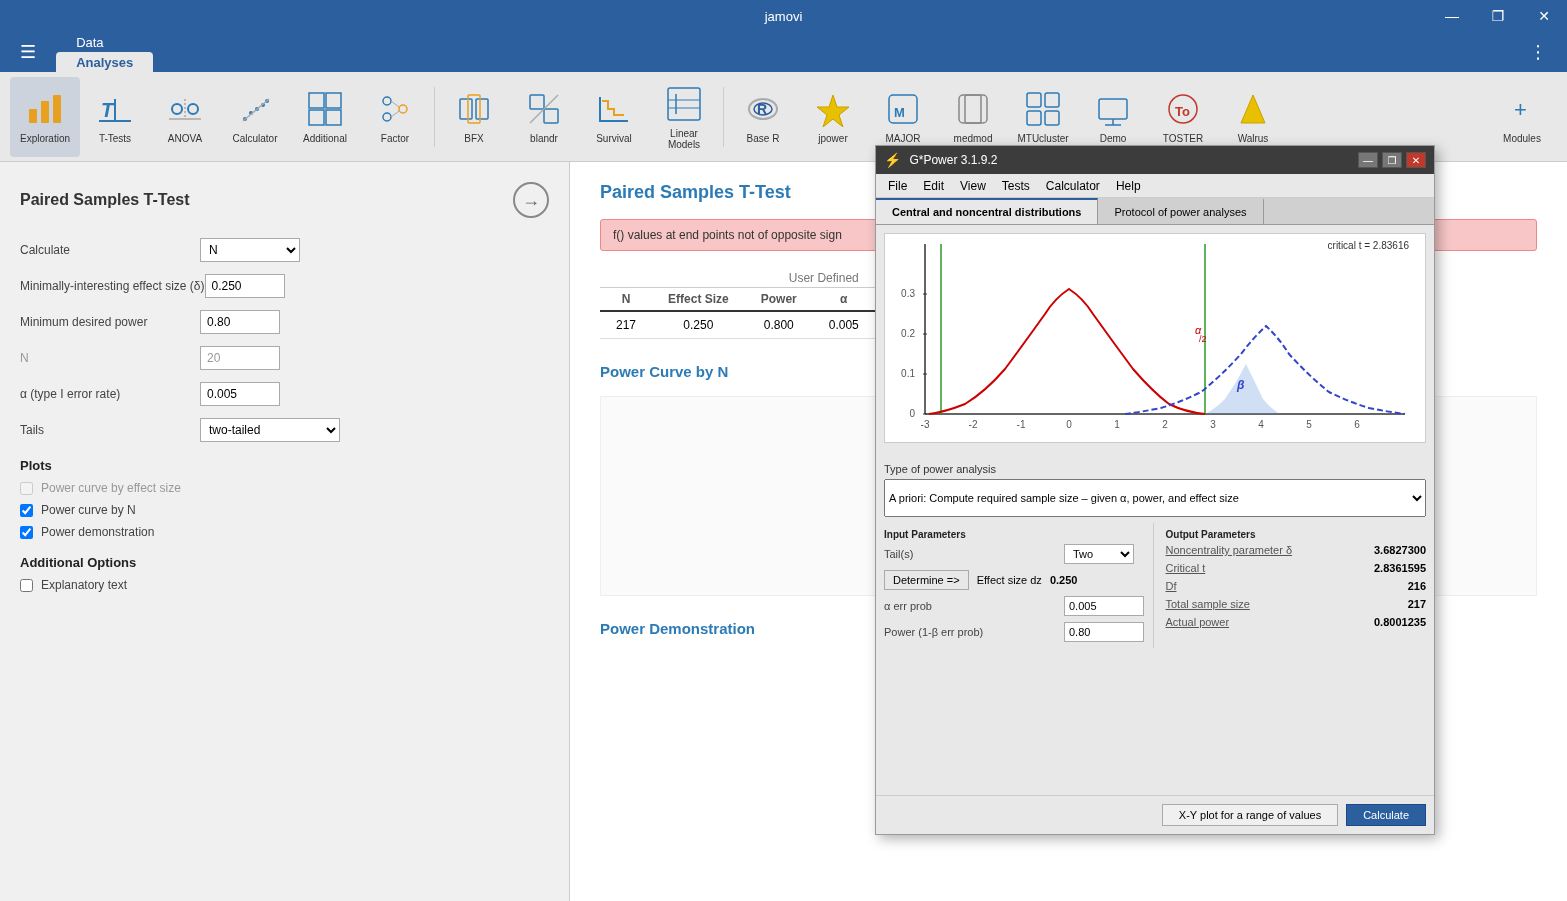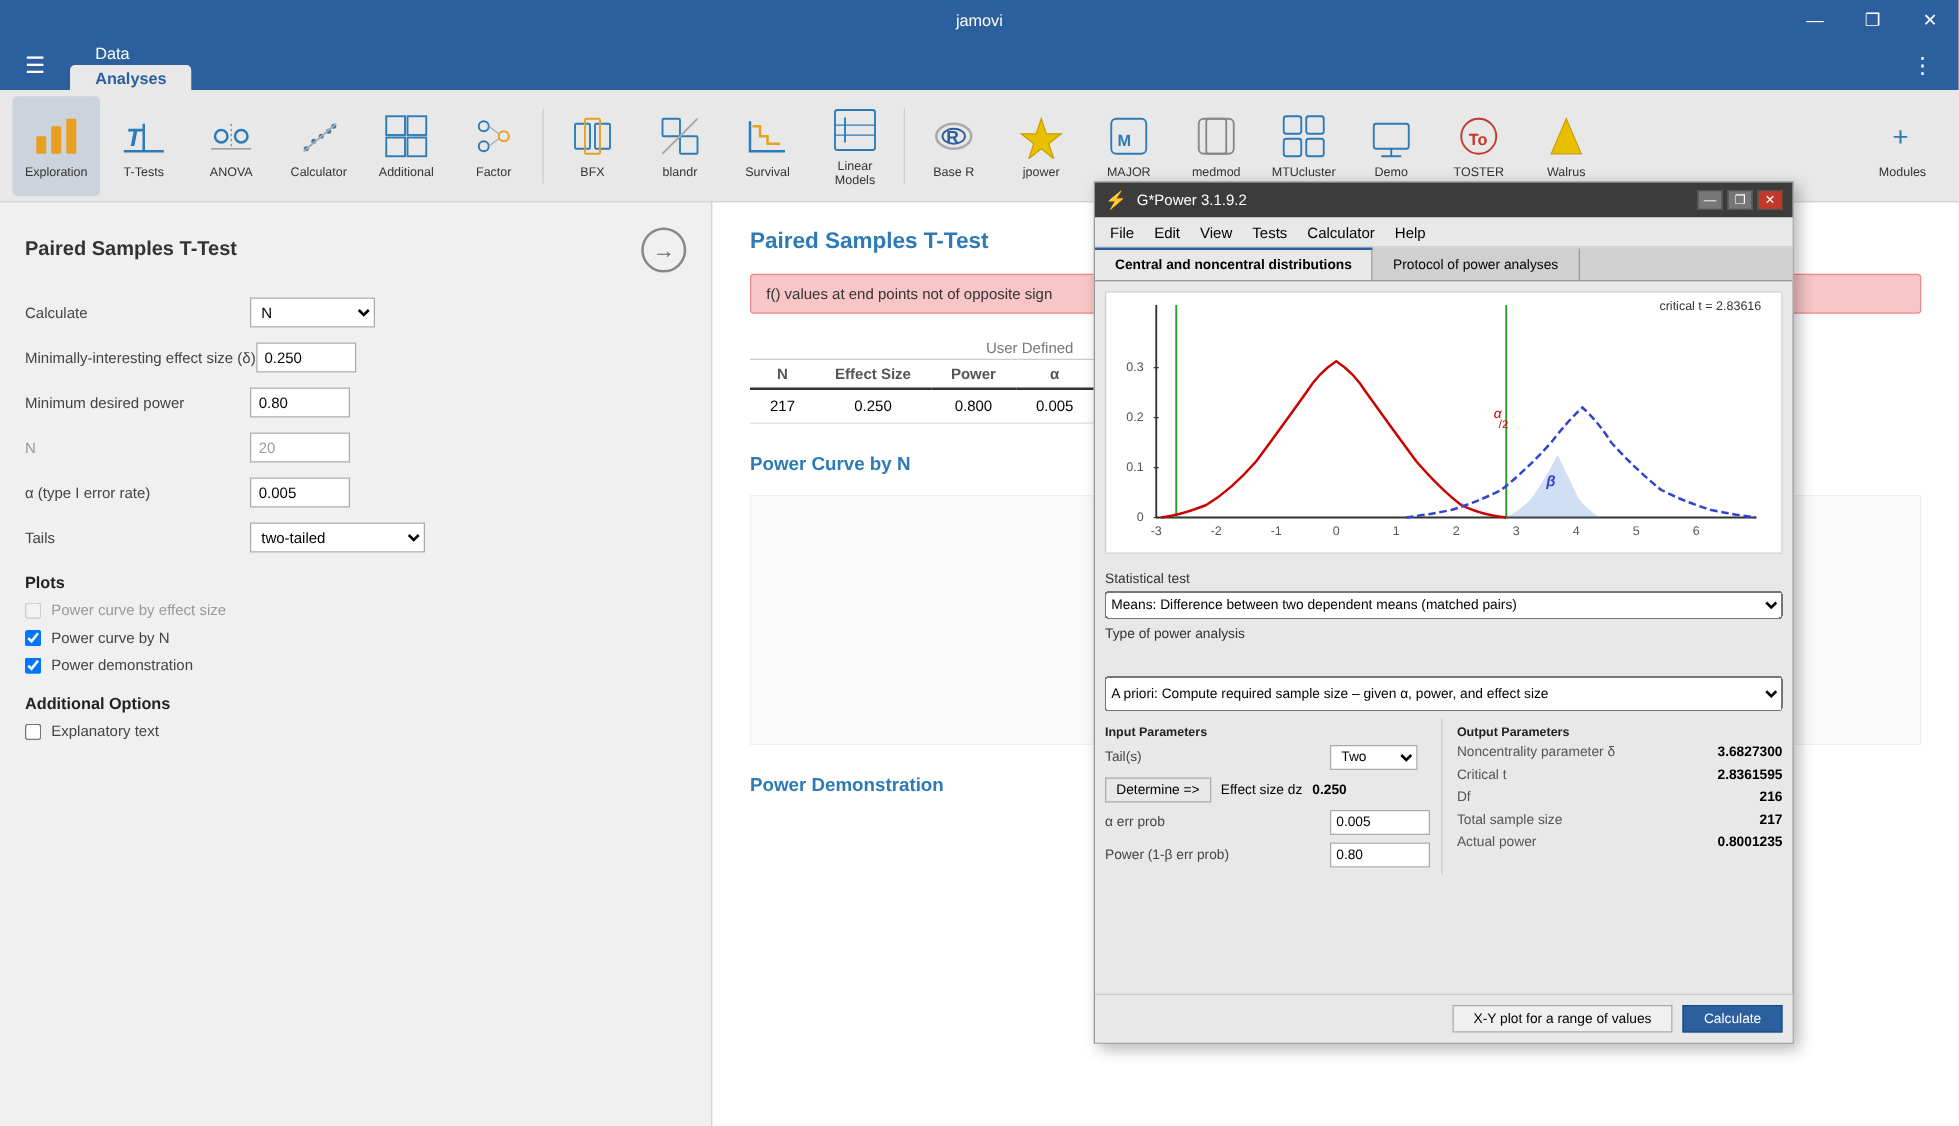--- a/index.html
+++ b/index.html
@@ -392,21 +392,21 @@
     .gpower-output-params {
       flex: 1;
       padding-left: 12px;
     }
     .output-param-row {
       display: flex;
       justify-content: space-between;
       margin-bottom: 6px;
       align-items: center;
     }
-    .output-label { color: #555; }
+    .output-label { color: #555; text-decoration: underline; }
     .output-val { font-weight: 600; min-width: 80px; text-align: right; }
 
     .gpower-footer {
       position: absolute;
       bottom: 0;
       left: 0;
       right: 0;
       padding: 8px;
       background: #e8e8e8;
       border-top: 1px solid #ccc;
@@ -830,31 +830,25 @@
 
       <path d="M 320,180 Q 330,175 340,165 Q 352,148 361,130 Q 370,148 378,165 Q 386,175 395,180 Z" fill="rgba(100,150,220,0.3)" stroke="none"></path>
       <text x="352" y="155" font-size="12" fill="#3344cc" font-style="italic" font-weight="bold">β</text>
 
       <text x="310" y="100" font-size="11" fill="#cc0000" font-style="italic">α</text>
       <text x="314" y="108" font-size="9" fill="#cc0000">/2</text>
     </svg>
   </div>
 
   <div style="padding: 6px 8px; font-size: 11px; display: flex; gap: 8px;">
-    <div style="flex:2.5;">
-      <div style="margin-bottom:4px; font-size:11px; color:#333;">Statistical test</div>
-      <select style="width:100%; font-size:11px; height:22px;">
-        <option>Means: Difference between two dependent means (matched pairs)</option>
-      </select>
-    </div>
   </div>
 
   <div style="padding: 0 8px 6px; font-size:11px;">
     <div style="margin-bottom:4px; color:#333;">Type of power analysis</div>
-    <select style="width:100%; font-size:11px; height:28px;margin-top:24px;">
+    <select style="width:100%; font-size:11px; height:38px;">
       <option>A priori: Compute required sample size – given α, power, and effect size</option>
     </select>
   </div>
 
   <div class="gpower-bottom-params">
     <div class="gpower-input-params">
       <div class="param-section-title">Input Parameters</div>
       <div class="param-row">
         <span class="param-label">Tail(s)</span>
         <select class="param-select">

